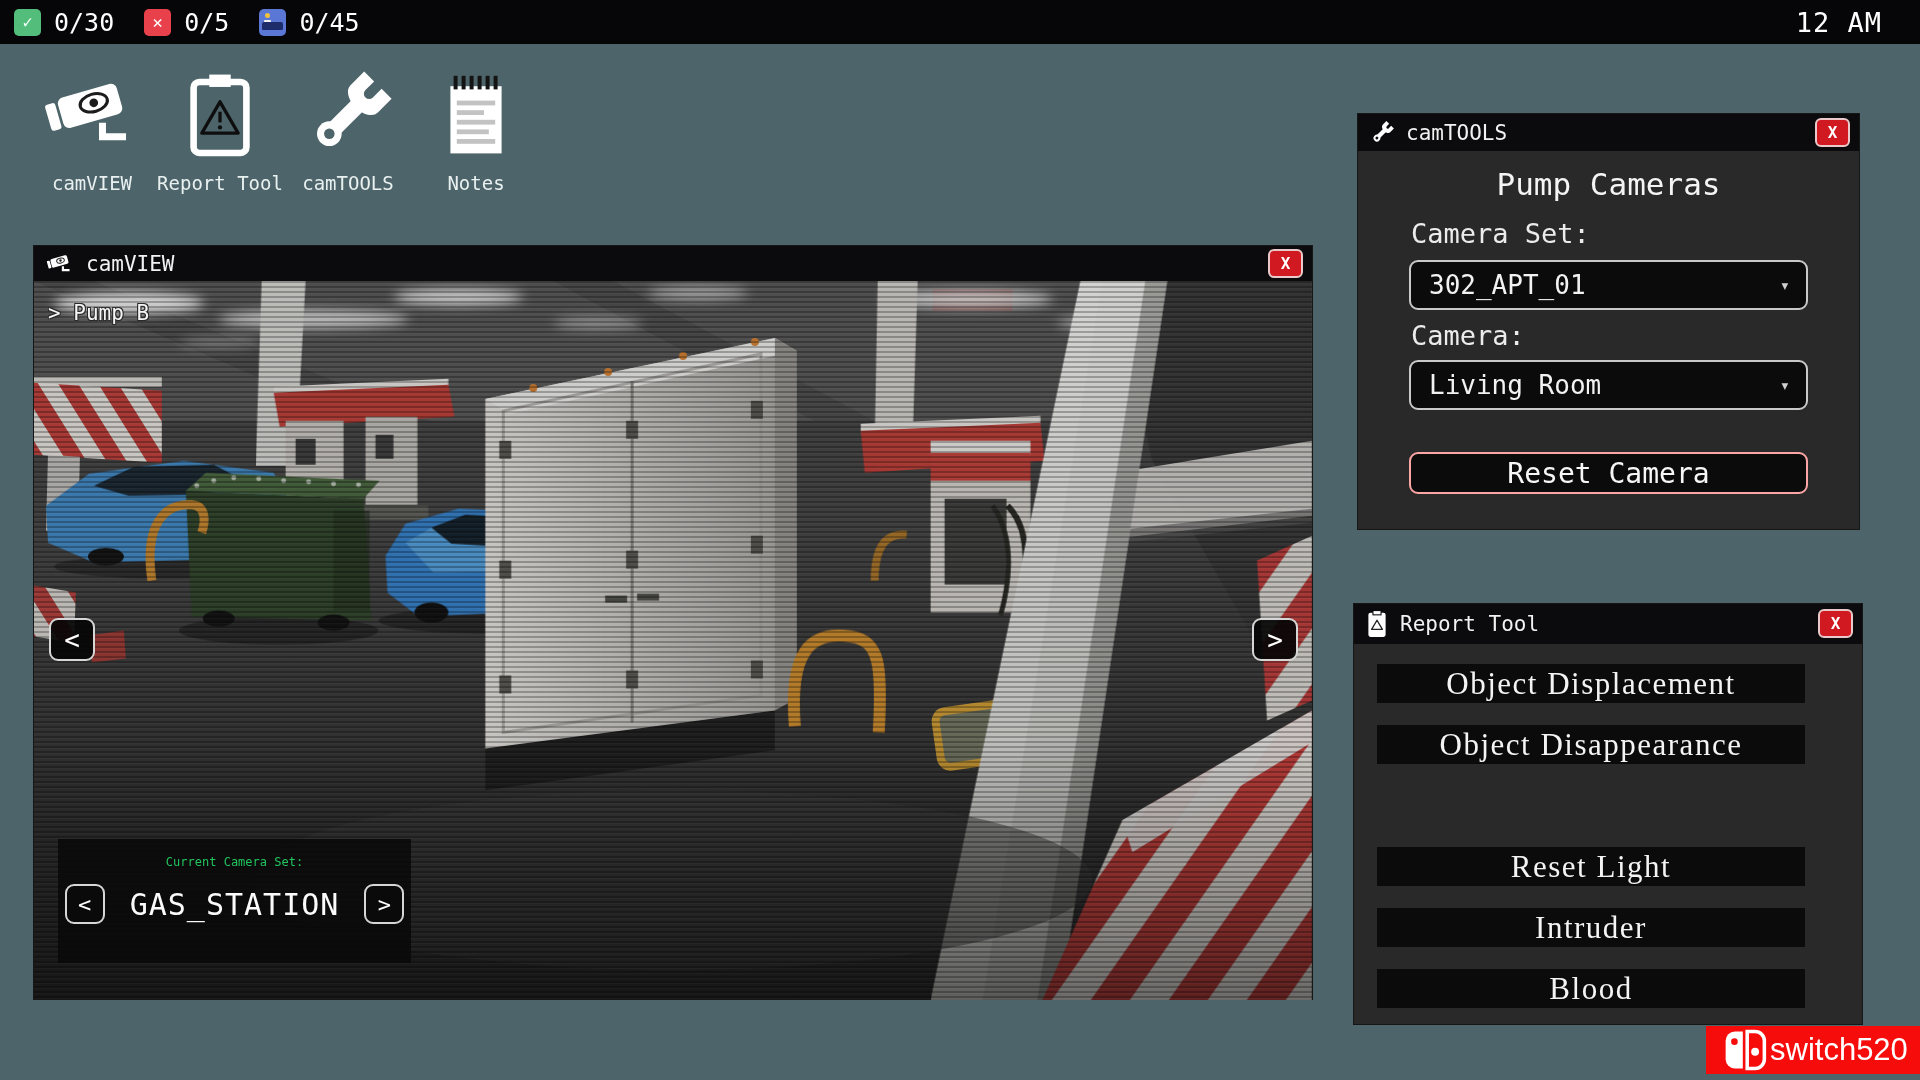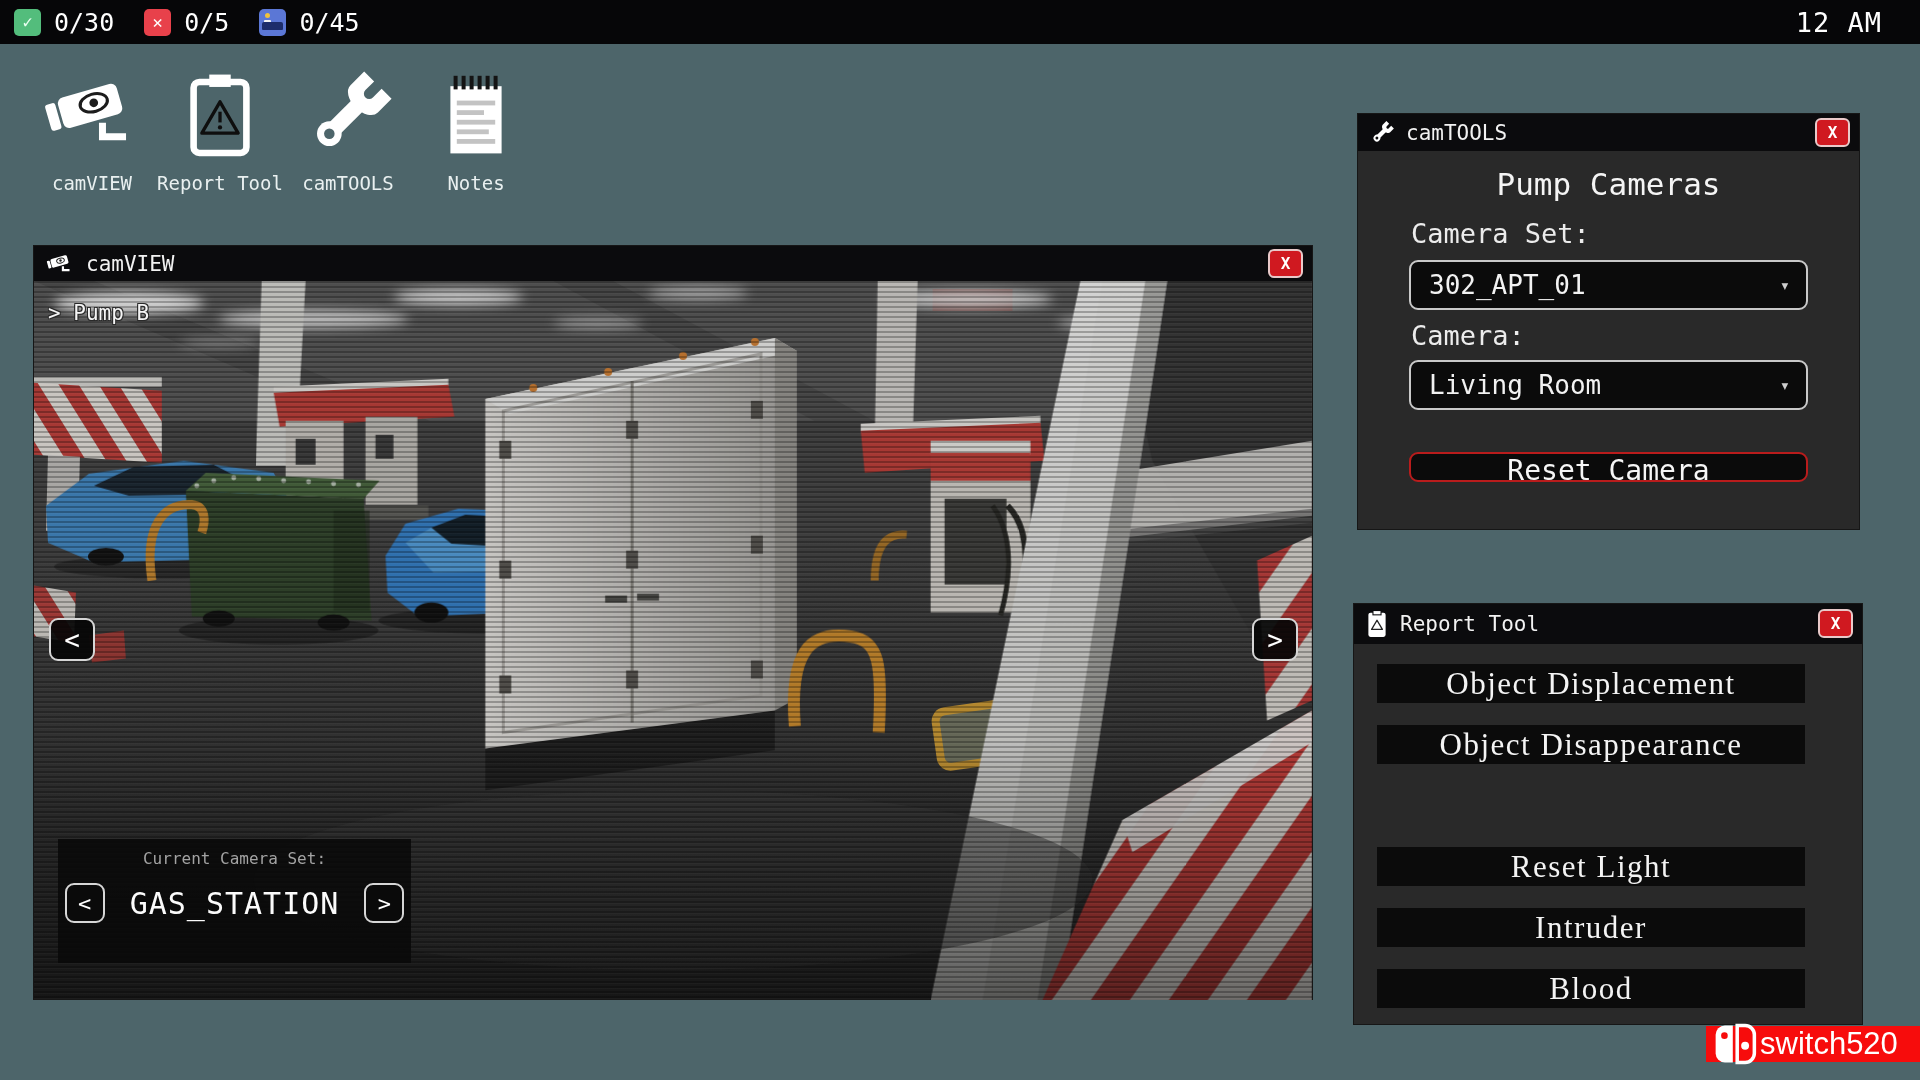--- a/index.html
+++ b/index.html
@@ -45,49 +45,49 @@
   .scanlines { position:absolute; inset:0; pointer-events:none;
      background:repeating-linear-gradient(to bottom, rgba(0,0,0,.26) 0 2px, rgba(255,255,255,.025) 2px 3px, transparent 3px 5px); }
   .pump-label { position:absolute; left:14px; top:20px; font-size:21px; color:#f5f5f5;
      text-shadow:1px 1px 0 #2a2a2a, -1px -1px 0 #2a2a2a, 1px -1px 0 #2a2a2a, -1px 1px 0 #2a2a2a; }
   .nav-arrow { position:absolute; top:337px; width:46px; height:43px; background:rgba(6,6,6,.93);
      border:2px solid #d6d6d6; border-radius:9px; color:#fff; font-size:26px; font-family:inherit;
      display:flex; align-items:center; justify-content:center; cursor:pointer; }
   .nav-prev { left:15px; } .nav-next { right:14px; }
   .set-panel { position:absolute; left:24px; bottom:37px; width:353px; height:124px; background:rgba(8,8,8,.84);
      display:flex; flex-direction:column; align-items:center; }
-  .set-panel .sp-label { margin-top:10px; font-size:16px; color:#a3a3a3; }
+  .set-panel .sp-label { margin-top:16px; font-size:12px; color:#22c55e; }
   .set-row { margin-top:15px; display:flex; align-items:center; gap:25px; }
   .set-btn { width:40px; height:40px; background:#0a0a0a; border:2px solid #d6d6d6; border-radius:9px;
      color:#fff; font-size:22px; font-family:inherit; display:flex; align-items:center; justify-content:center; cursor:pointer; }
   .set-value { font-size:30px; letter-spacing:1px; color:#fbfbfb; }
 
   
   #camtools { left:1357px; top:113px; width:503px; height:417px; }
   .ct-heading { position:absolute; top:52px; left:0; width:100%; text-align:center; font-size:31px; color:#f4f4f4; }
   .ct-label1 { position:absolute; top:104px; left:53px; font-size:27px; color:#ececec; }
   .ct-label2 { position:absolute; top:206px; left:53px; font-size:27px; color:#ececec; }
   .dropdown { position:absolute; left:51px; width:399px; height:50px; background:#0b0b0b;
      border:2px solid #c9c9c9; border-radius:9px; display:flex; align-items:center; padding:0 16px 0 18px;
      font-size:26px; color:#f2f2f2; cursor:pointer; }
   .dropdown .caret { margin-left:auto; font-size:17px; color:#cfcfcf; }
   #dd-set { top:146px; } #dd-cam { top:246px; }
-  .ct-reset { position:absolute; top:338px; left:51px; width:399px; height:30px; background:#0b0b0b;
-     border:2px solid #b91c1c; border-radius:9px; color:#f6f6f6; font-size:28px; font-family:inherit; cursor:pointer; }
+  .ct-reset { position:absolute; top:338px; left:51px; width:399px; height:42px; background:#0b0b0b;
+     border:2px solid #fca5a5; border-radius:9px; color:#f6f6f6; font-size:28px; font-family:inherit; cursor:pointer; }
 
   
   #report { left:1353px; top:603px; width:510px; height:422px; }
   #report .titlebar { height:40px; }
   #report .closebtn { top:5px; }
   .rep-btn { position:absolute; left:23px; width:428px; height:39px; background:#0b0b0b; border:none;
      color:#f4f4f4; font-size:31px; letter-spacing:1.5px; font-family:Liberation Serif, serif; cursor:pointer; }
 
   
-  .watermark { position:absolute; left:1706px; top:1026px; width:214px; height:36px; background:#f70c0c;
-     display:flex; align-items:center; padding-left:7px; }
+  .watermark { position:absolute; left:1706px; top:1026px; width:214px; height:48px; background:#f70c0c;
+     display:flex; align-items:center; padding-left:17px; }
   .watermark .wm-text { font-family:"Liberation Sans", sans-serif; font-size:31px; color:#fff; margin-left:3px; }
 
   .wrench-hole-desk { fill:#4d656a; }
   .wrench-hole-bar { fill:#0b0b0d; }
 </style>
 </head>
 <body>
 
 <div class="topbar">
   <div class="counters">

